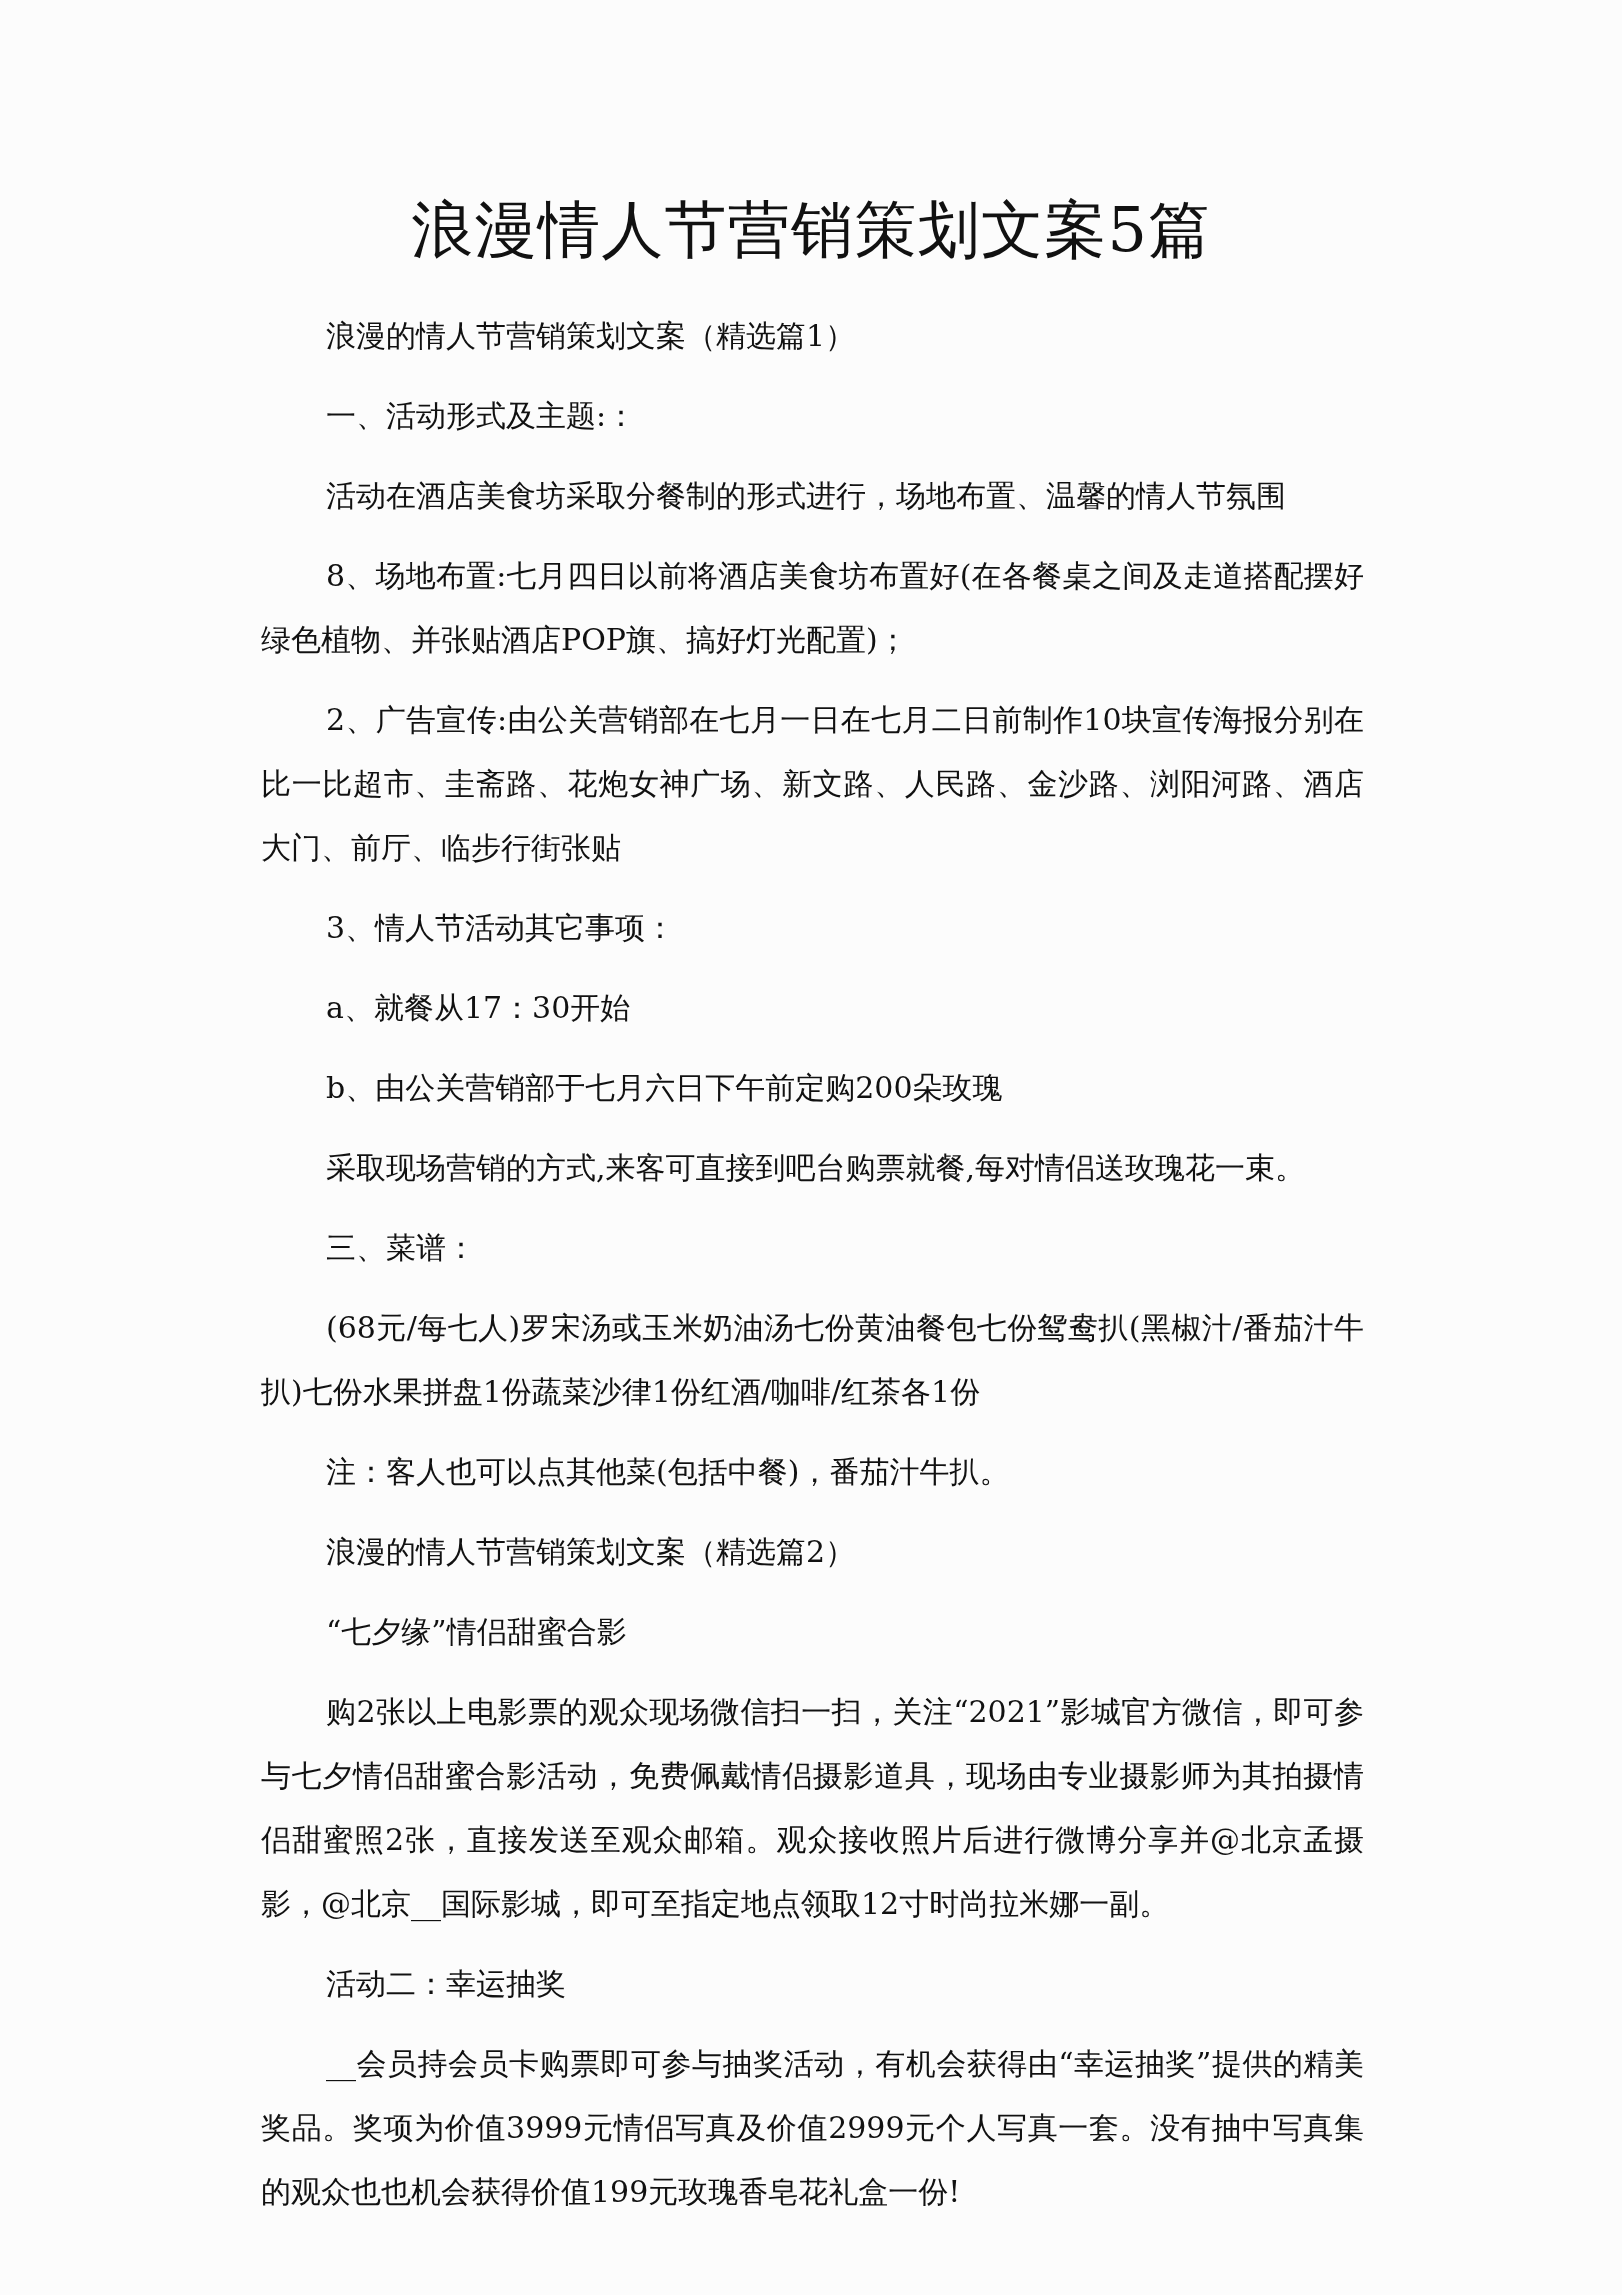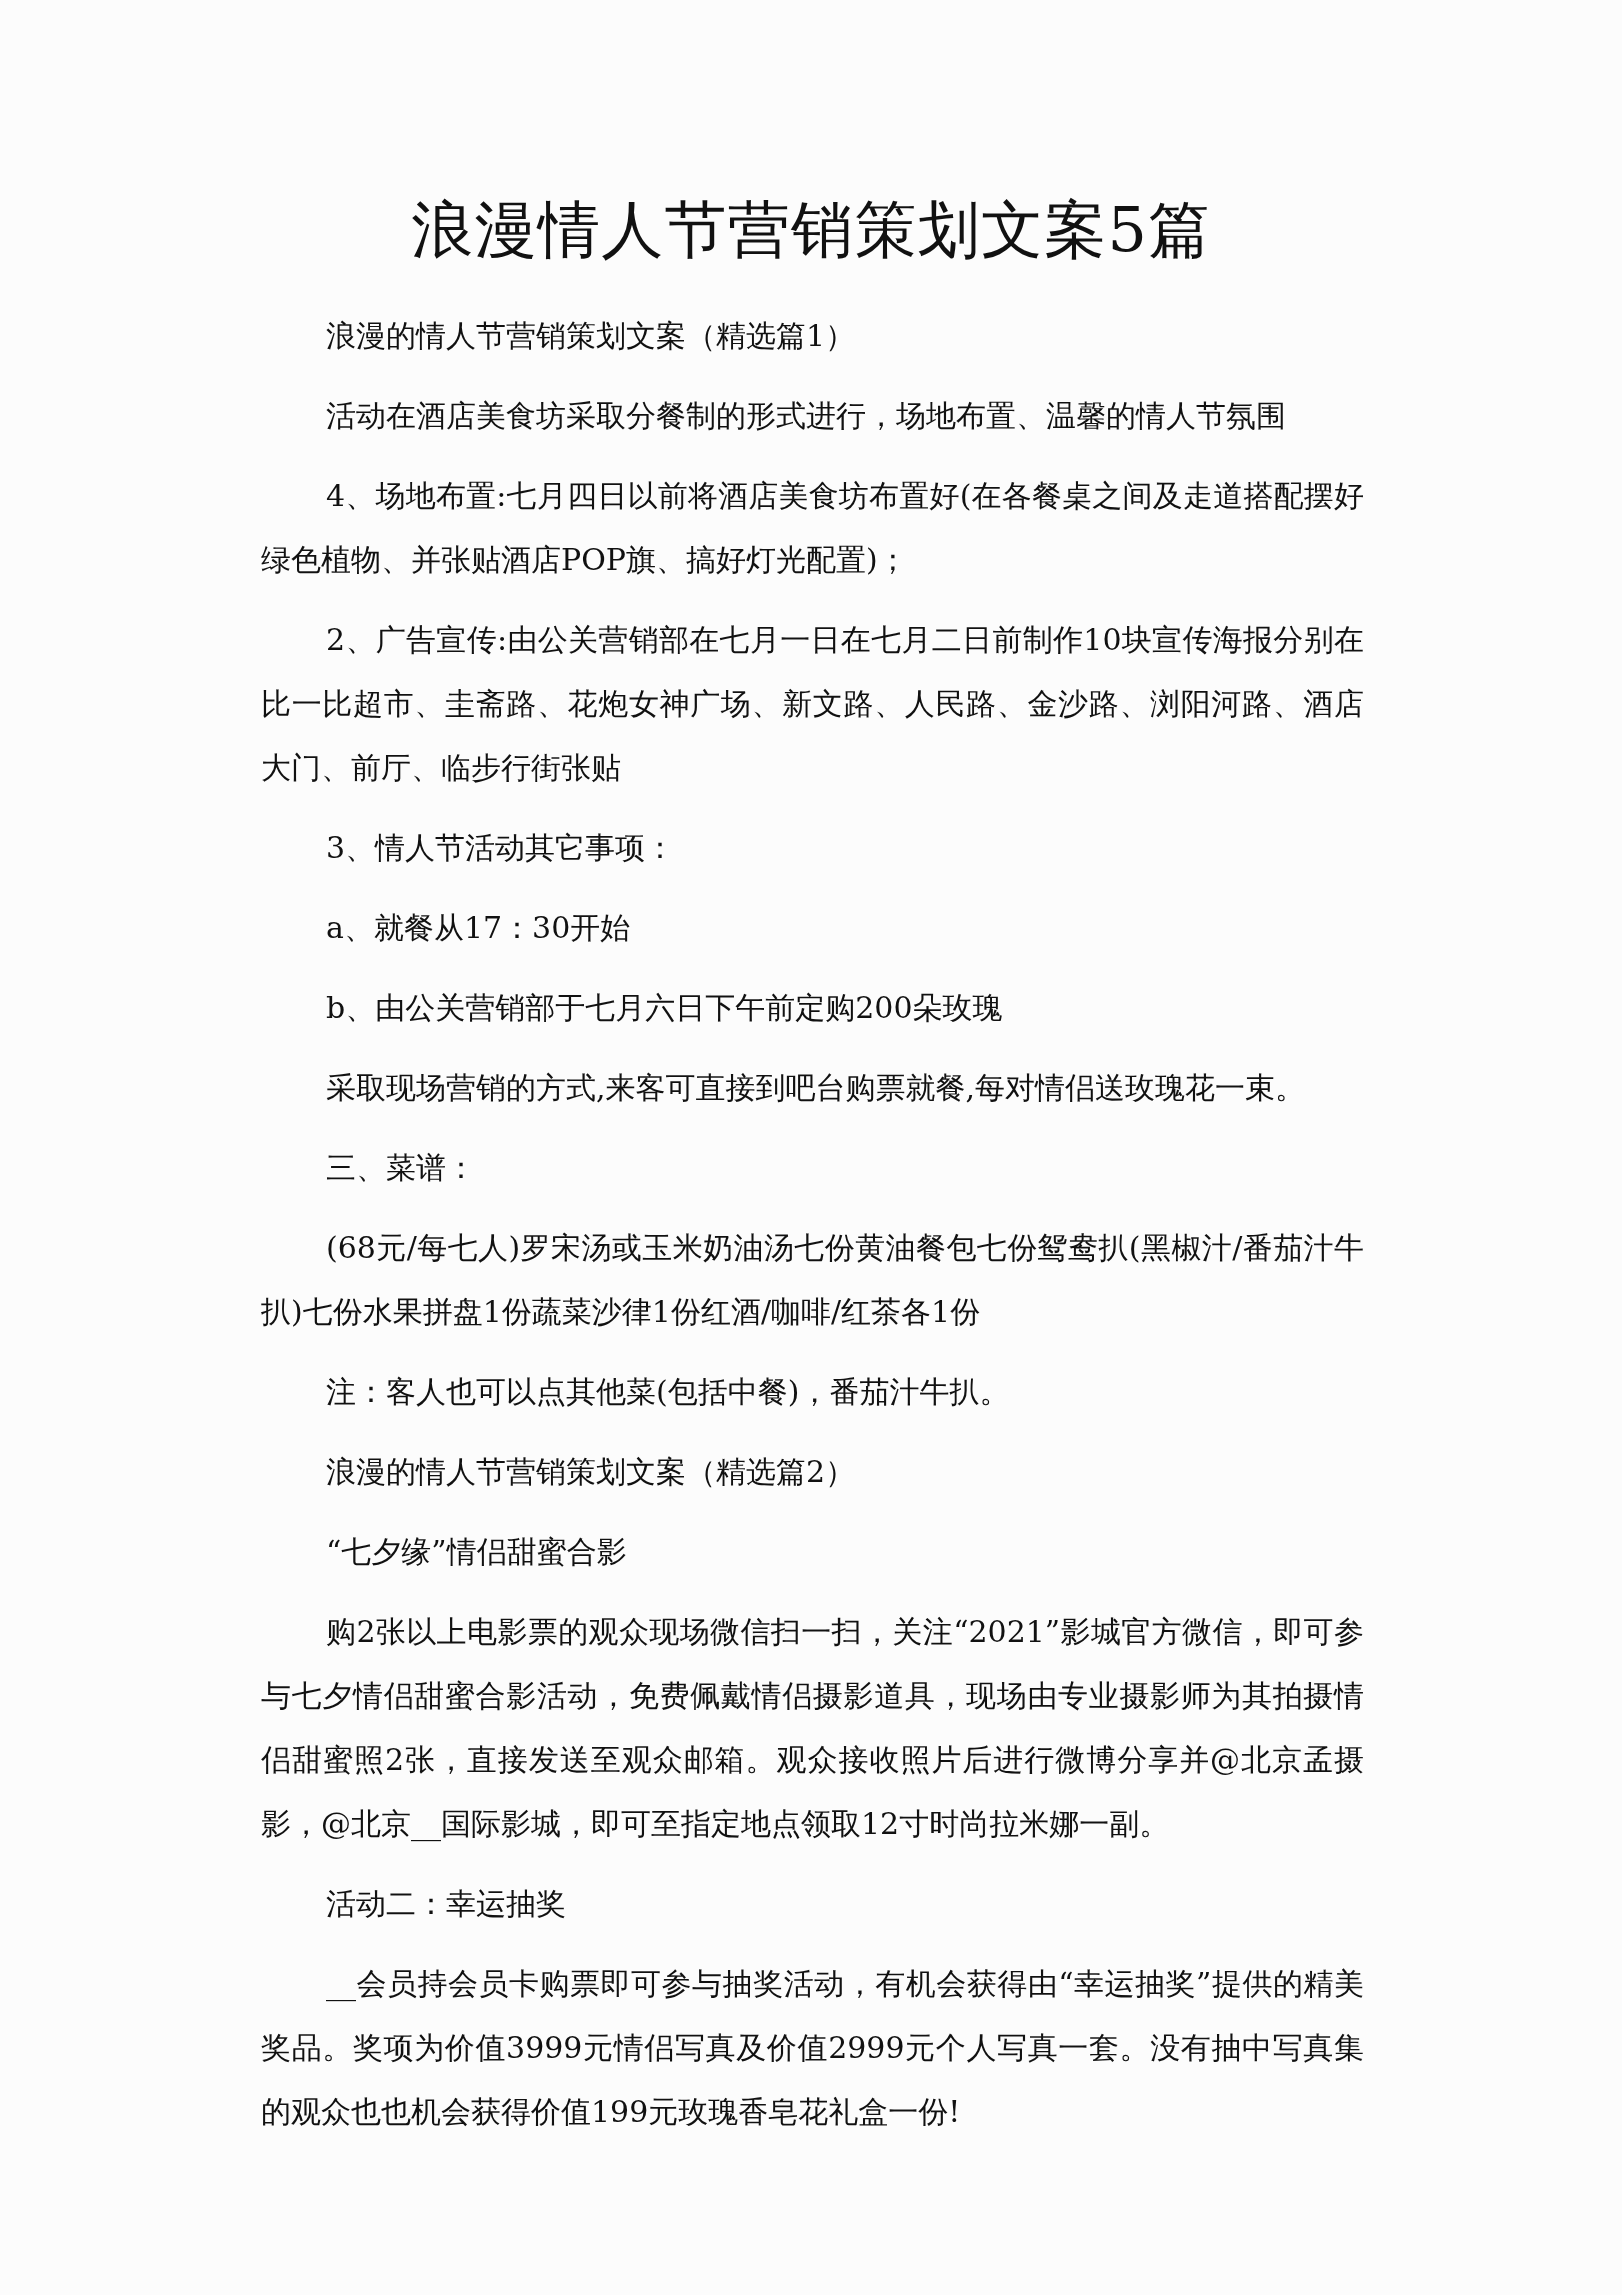--- a/index.html
+++ b/index.html
@@ -46,22 +46,23 @@
   .ind { text-indent: 65px; }
 </style>
 </head>
 <body>
 
 <div class="page">
   <h1 class="title">浪漫情人节营销策划文案5篇</h1>
 
   <div class="body">
     <p class="p ind">浪漫的情人节营销策划文案（精选篇1）</p>
+    <p class="p ind">一、活动形式及主题:：</p>
     <p class="p ind">活动在酒店美食坊采取分餐制的形式进行，场地布置、温馨的情人节氛围</p>
-    <p class="p ind">4、场地布置:七月四日以前将酒店美食坊布置好(在各餐桌之间及走道搭配摆好绿色植物、并张贴酒店POP旗、搞好灯光配置)；</p>
+    <p class="p ind">8、场地布置:七月四日以前将酒店美食坊布置好(在各餐桌之间及走道搭配摆好绿色植物、并张贴酒店POP旗、搞好灯光配置)；</p>
     <p class="p ind">2、广告宣传:由公关营销部在七月一日在七月二日前制作10块宣传海报分别在比一比超市、圭斋路、花炮女神广场、新文路、人民路、金沙路、浏阳河路、酒店大门、前厅、临步行街张贴</p>
     <p class="p ind">3、情人节活动其它事项：</p>
     <p class="p ind">a、就餐从17：30开始</p>
     <p class="p ind">b、由公关营销部于七月六日下午前定购200朵玫瑰</p>
     <p class="p ind">采取现场营销的方式,来客可直接到吧台购票就餐,每对情侣送玫瑰花一束。</p>
     <p class="p ind">三、菜谱：</p>
     <p class="p ind">(68元/每七人)罗宋汤或玉米奶油汤七份黄油餐包七份鸳鸯扒(黑椒汁/番茄汁牛扒)七份水果拼盘1份蔬菜沙律1份红酒/咖啡/红茶各1份</p>
     <p class="p ind">注：客人也可以点其他菜(包括中餐)，番茄汁牛扒。</p>
     <p class="p ind">浪漫的情人节营销策划文案（精选篇2）</p>
     <p class="p ind">“七夕缘”情侣甜蜜合影</p>

